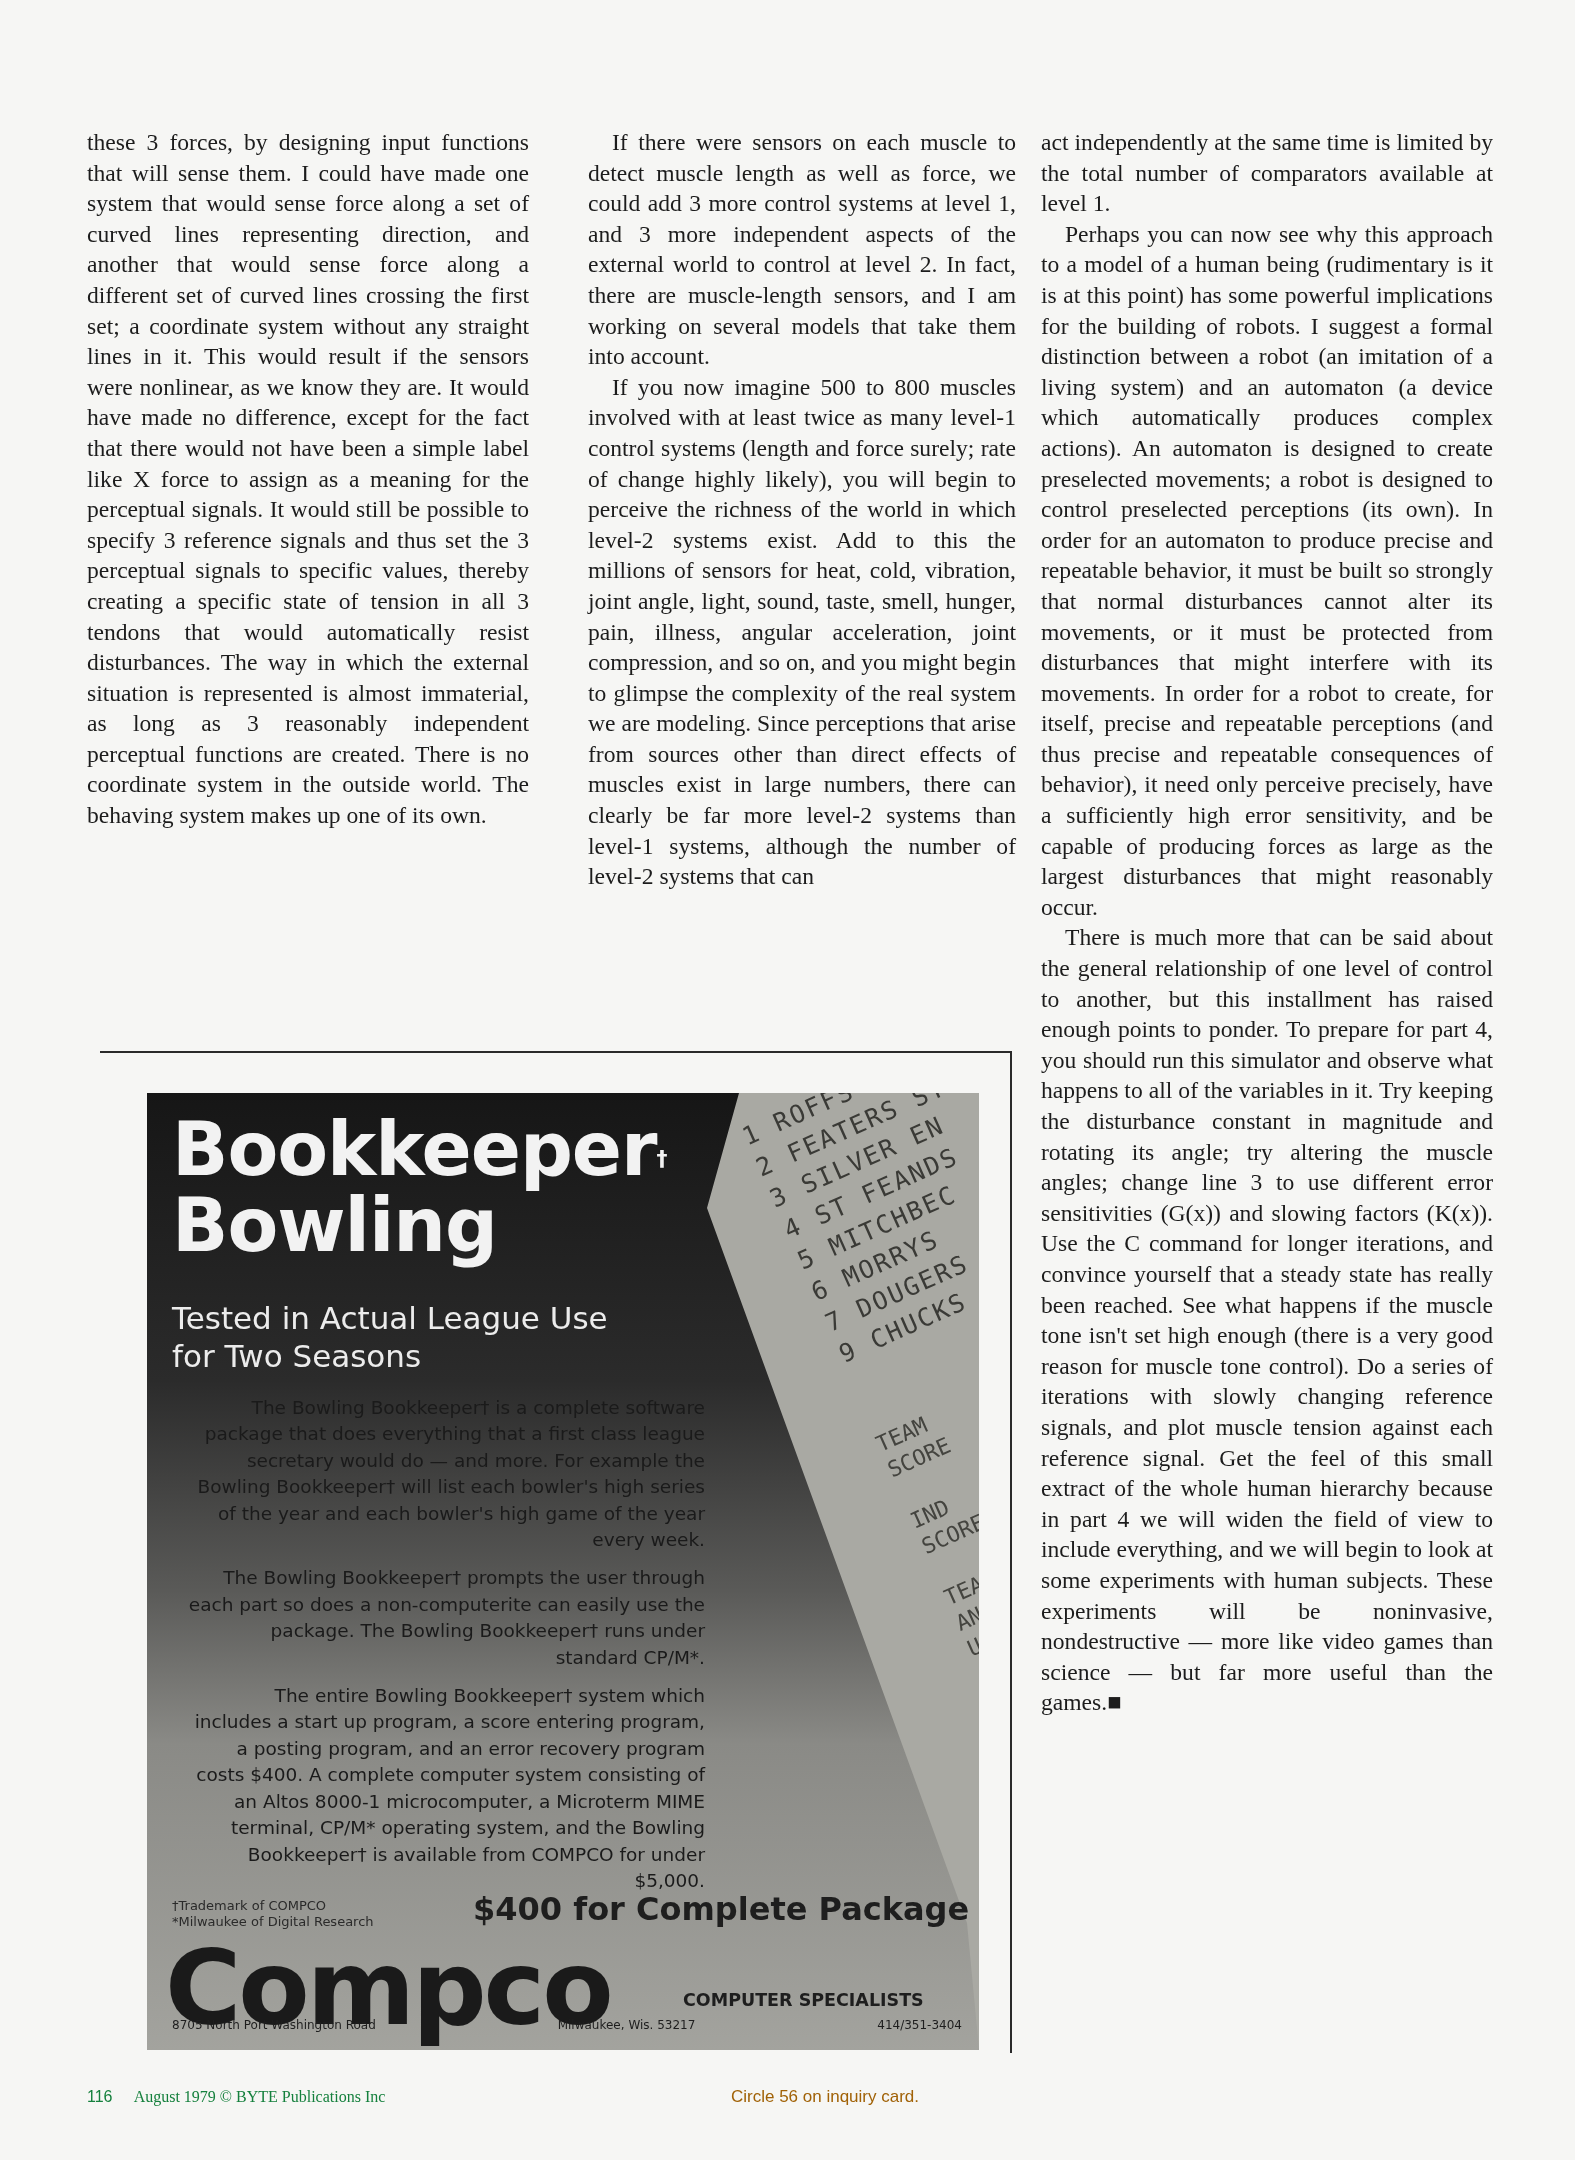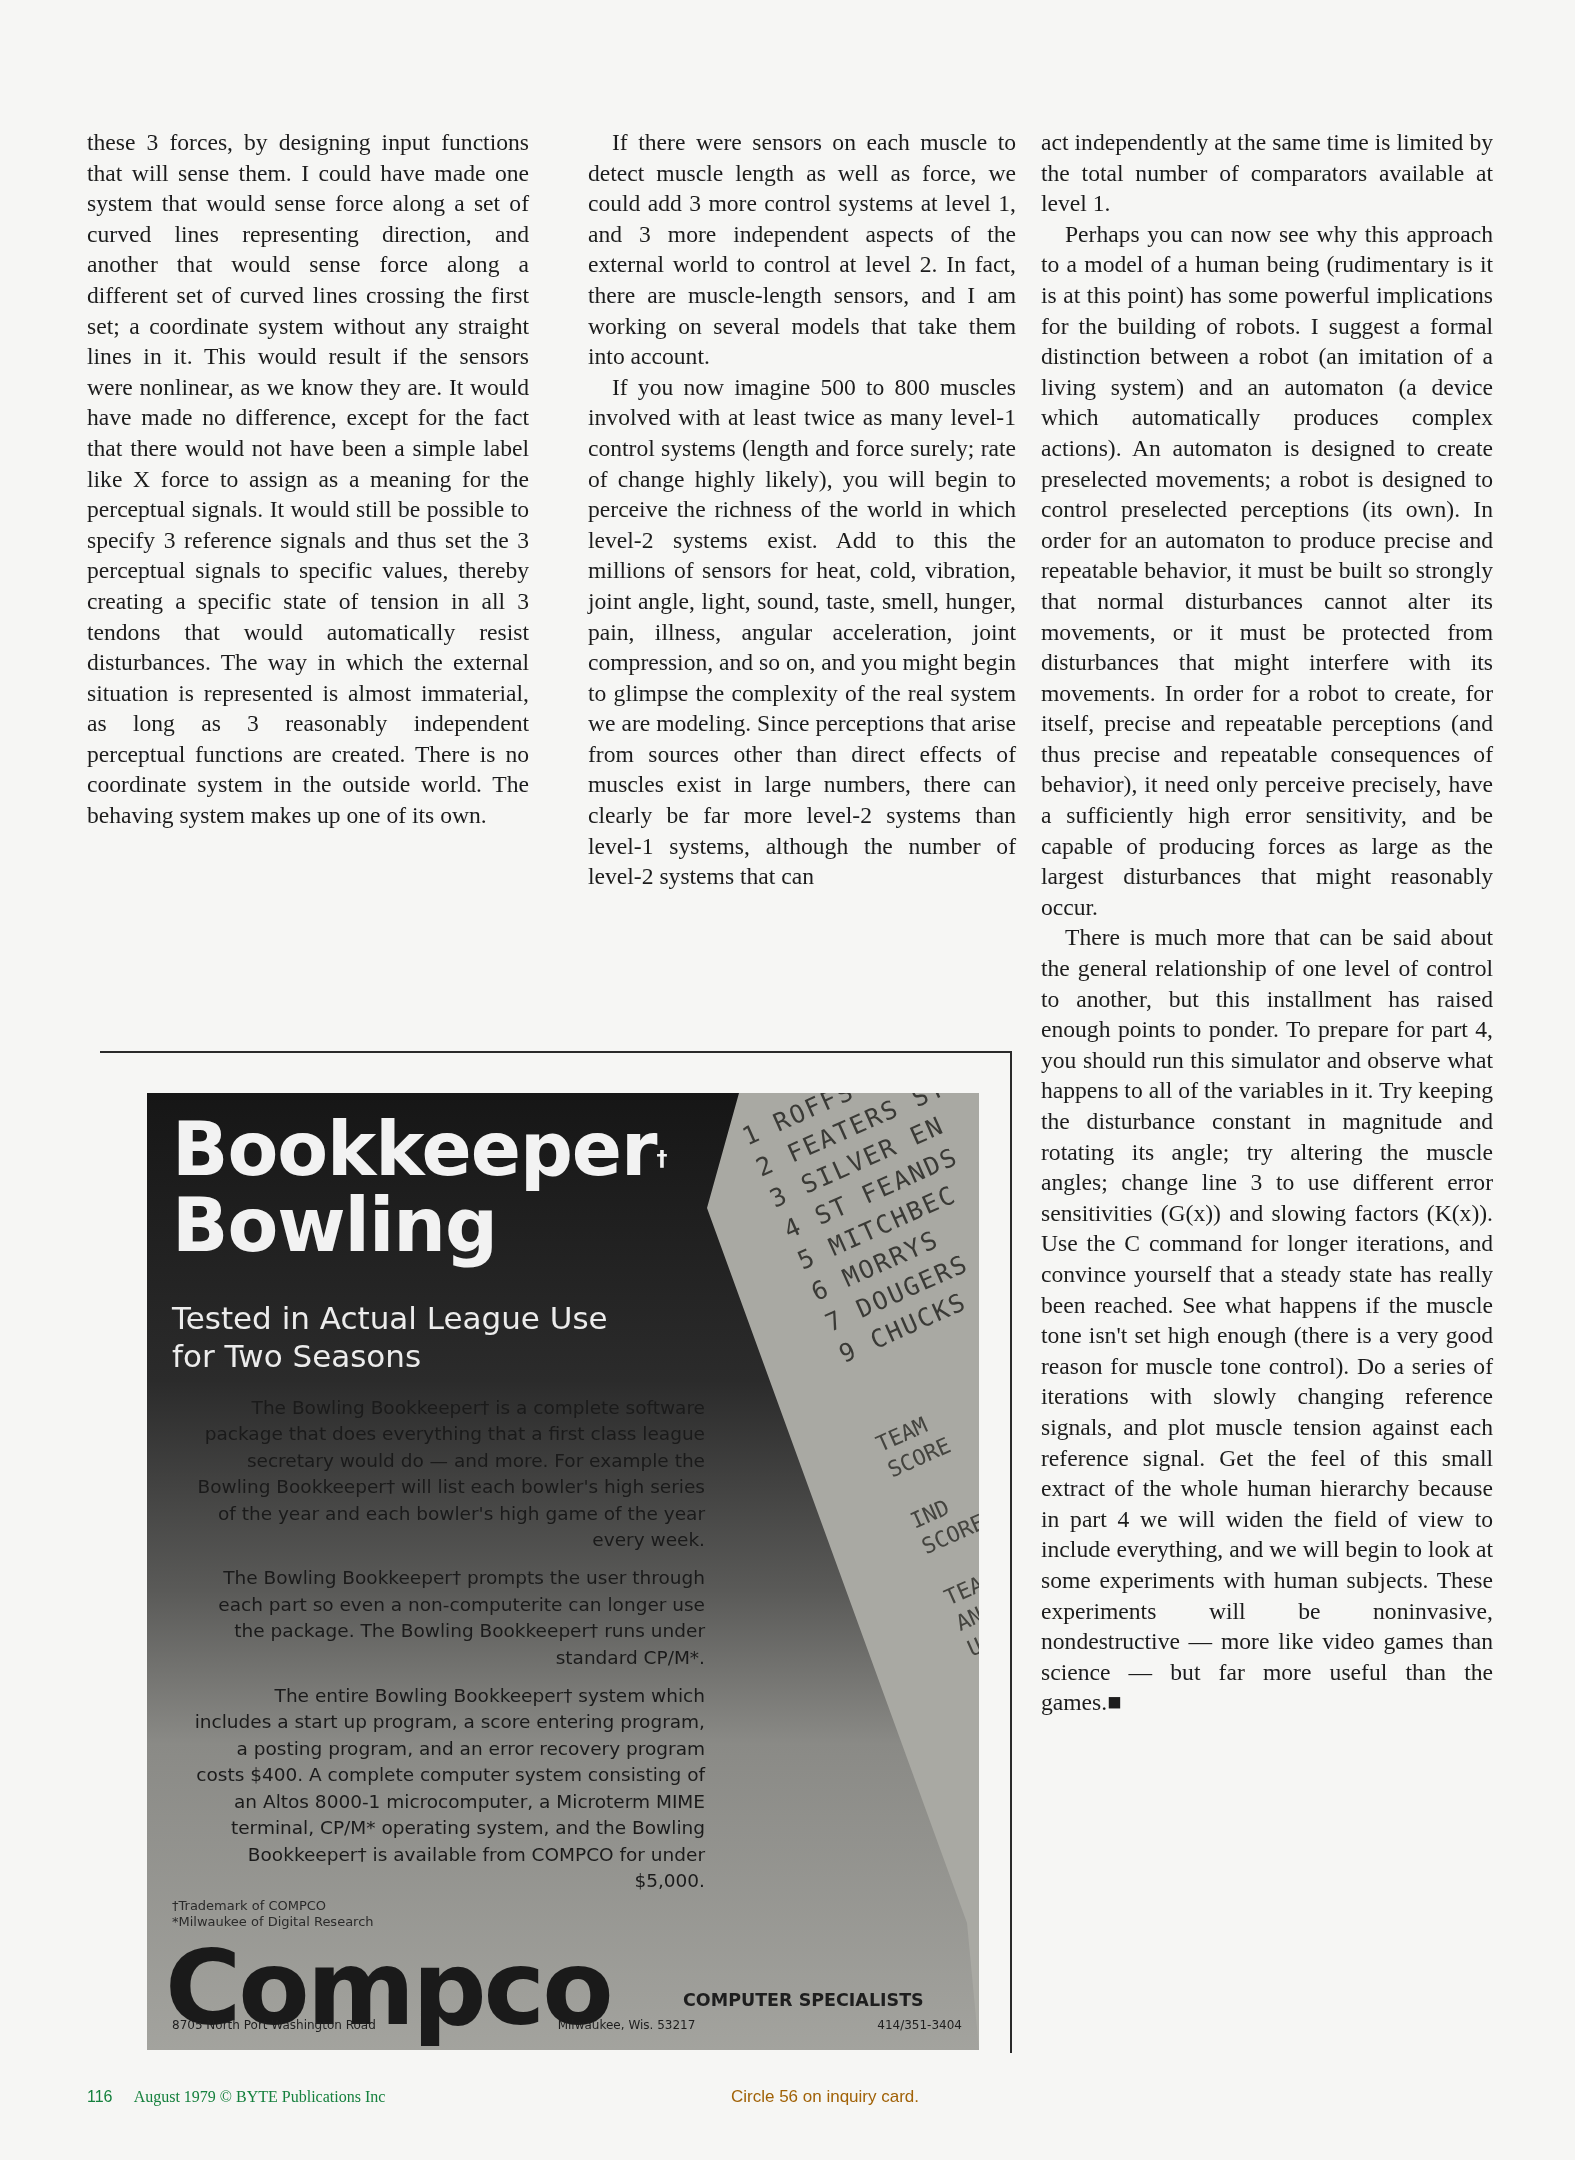--- a/index.html
+++ b/index.html
@@ -157,29 +157,30 @@
     <div>Bowling</div>
   </div>
 
   <div class="ad-sub">
     <div>Tested in Actual League Use</div>
     <div>for Two Seasons</div>
   </div>
 
   <div class="ad-body">
     <p>The Bowling Bookkeeper† is a complete software package that does everything that a first class league secretary would do — and more. For example the Bowling Bookkeeper† will list each bowler's high series of the year and each bowler's high game of the year every week.</p>
-    <p class="ind">The Bowling Bookkeeper† prompts the user through each part so even a non-computerite can longer use the package. The Bowling Bookkeeper† runs under standard CP/M*.</p>
+    <p class="ind">The Bowling Bookkeeper† prompts the user through each part so does a non-computerite can easily use the package. The Bowling Bookkeeper† runs under standard CP/M*.</p>
     <p class="ind">The entire Bowling Bookkeeper† system which includes a start up program, a score entering program, a posting program, and an error recovery program costs $400. A complete computer system consisting of an Altos 8000-1 microcomputer, a Microterm MIME terminal, CP/M* operating system, and the Bowling Bookkeeper† is available from COMPCO for under $5,000.</p>
   </div>
 
   <div class="ad-tm">
     <div>†Trademark of COMPCO</div>
     <div>*Milwaukee of Digital Research</div>
   </div>
 
+  <div class="ad-price">$400 for Complete Package</div>
 
   <div class="ad-logo">Compco</div>
   <div class="ad-specialists">COMPUTER SPECIALISTS</div>
 
   <div class="ad-address">
     <span>8705 North Port Washington Road</span>
     <span>Milwaukee, Wis. 53217</span>
     <span>414/351-3404</span>
   </div>
 </div>

